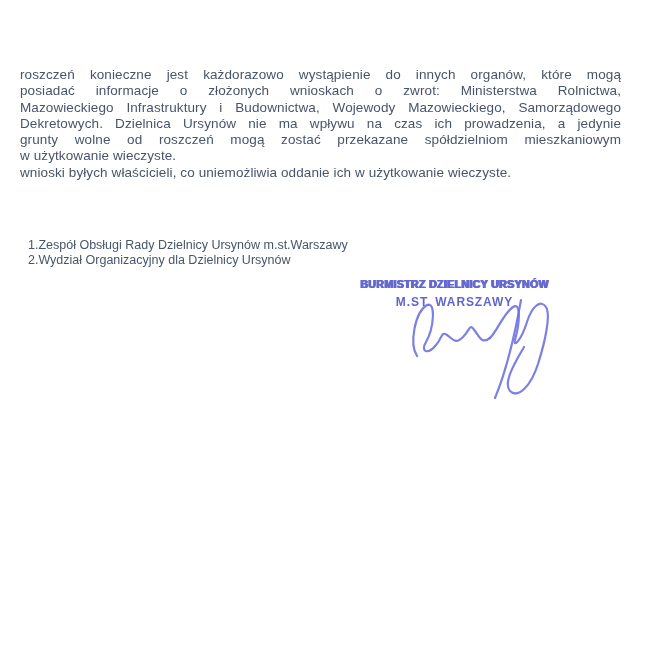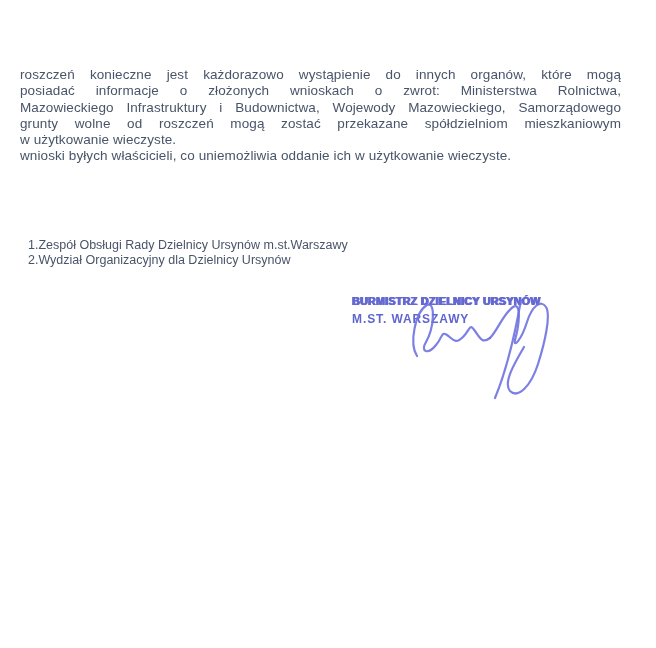--- a/index.html
+++ b/index.html
@@ -35,22 +35,23 @@
   .footer {
     position: absolute;
     left: 28px; top: 238px;
     color: var(--ink, #485469);
     font-size: 12.5px;
     line-height: 15.2px;
   }
   .footer .heading { text-decoration: underline; }
   .stamp {
     position: absolute;
-    left: 352px; top: 295px;
+    left: 352px; top: 278px;
     width: 205px;
+    text-align: center;
     color: var(--stamp, #585dcc);
   }
   .stamp-title {
     font-size: 10.5px;
     font-weight: bold;
     letter-spacing: 0.4px;
     white-space: nowrap;
     filter: blur(0.4px);
     text-shadow: 0.9px 0 0 currentColor, -0.5px 0.3px 0 currentColor;
     opacity: 0.92;
@@ -87,20 +88,21 @@
     opacity: 0.9;
   }
 </style>
 </head>
 <body>
 
 <div class="doc-body">
   <div class="body-line">roszczeń konieczne jest każdorazowo wystąpienie do innych organów, które mogą</div>
   <div class="body-line">posiadać informacje o złożonych wnioskach o zwrot: Ministerstwa Rolnictwa,</div>
   <div class="body-line">Mazowieckiego Infrastruktury i Budownictwa, Wojewody Mazowieckiego, Samorządowego</div>
+  <div class="body-line">Dekretowych. Dzielnica Ursynów nie ma wpływu na czas ich prowadzenia, a jedynie</div>
   <div class="body-line">grunty wolne od roszczeń mogą zostać przekazane spółdzielniom mieszkaniowym</div>
   <div class="body-line lastline">w użytkowanie wieczyste.</div>
   <div class="body-line lastline">wnioski byłych właścicieli, co uniemożliwia oddanie ich w użytkowanie wieczyste.</div>
 </div>
 
 <div class="footer">
   <div>1.Zespół Obsługi Rady Dzielnicy Ursynów m.st.Warszawy</div>
   <div>2.Wydział Organizacyjny dla Dzielnicy Ursynów</div>
 </div>
 

